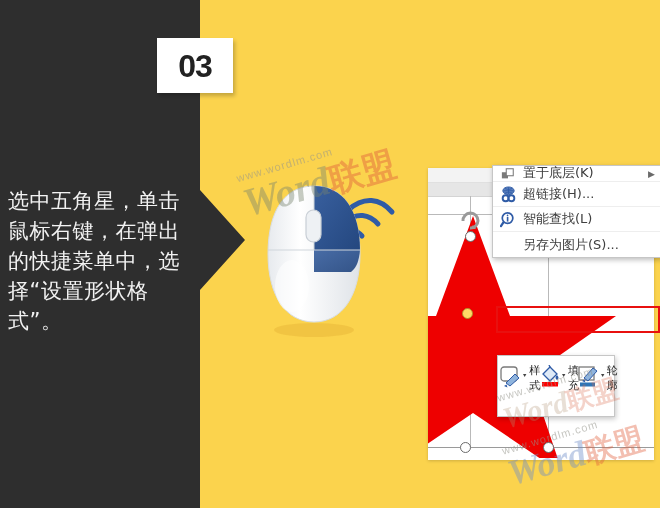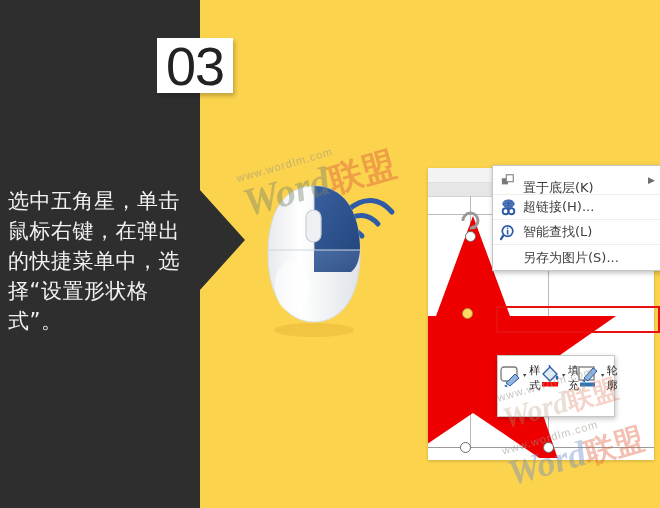--- a/index.html
+++ b/index.html
@@ -19,21 +19,21 @@
   }
 
   
   .step-badge{
     position:absolute;left:157px;top:38px;width:76px;height:55px;
     background:#ffffff;
     display:flex;align-items:center;justify-content:center;
     box-shadow:2px 3px 4px rgba(0,0,0,.22);
   }
   .step-badge .num{
-    font-size:54px;font-weight:normal;color:#222222;
+    font-size:32px;font-weight:bold;color:#222222;
     font-family:"Liberation Sans","DejaVu Sans",sans-serif;
     letter-spacing:-1px;line-height:1;
   }
 
   
   .caption{
     position:absolute;left:8px;top:186px;width:186px;
     color:#f2f2f2;font-size:21px;line-height:30px;
     font-family:"DejaVu Sans","Liberation Sans",sans-serif;
     letter-spacing:.5px;
@@ -118,22 +118,22 @@
     font-family:"DejaVu Sans","Liberation Sans",sans-serif;
   }
   .ctx-item{
     position:relative;display:flex;align-items:center;
     height:25px;padding-left:30px;padding-right:6px;
     font-size:13px;color:#404040;white-space:nowrap;
     border-bottom:1px solid #eeeeee;box-sizing:border-box;
   }
   .ctx-item:last-child{border-bottom:none;}
   .ctx-item.clipped{
-    height:29px;overflow:hidden;color:#3a3a3a;
-    align-items:flex-end;line-height:13px;
+    height:16px;overflow:hidden;color:#3a3a3a;
+    align-items:flex-start;line-height:13px;
   }
   .ctx-item .ico{
     position:absolute;left:5px;top:50%;transform:translateY(-50%);
     width:20px;height:18px;display:flex;align-items:center;justify-content:center;
   }
   .ctx-item .sub-arrow{
     position:absolute;right:6px;top:50%;transform:translateY(-50%);
     color:#6a6a6a;font-size:9px;
   }
   .ctx-item.highlight{

